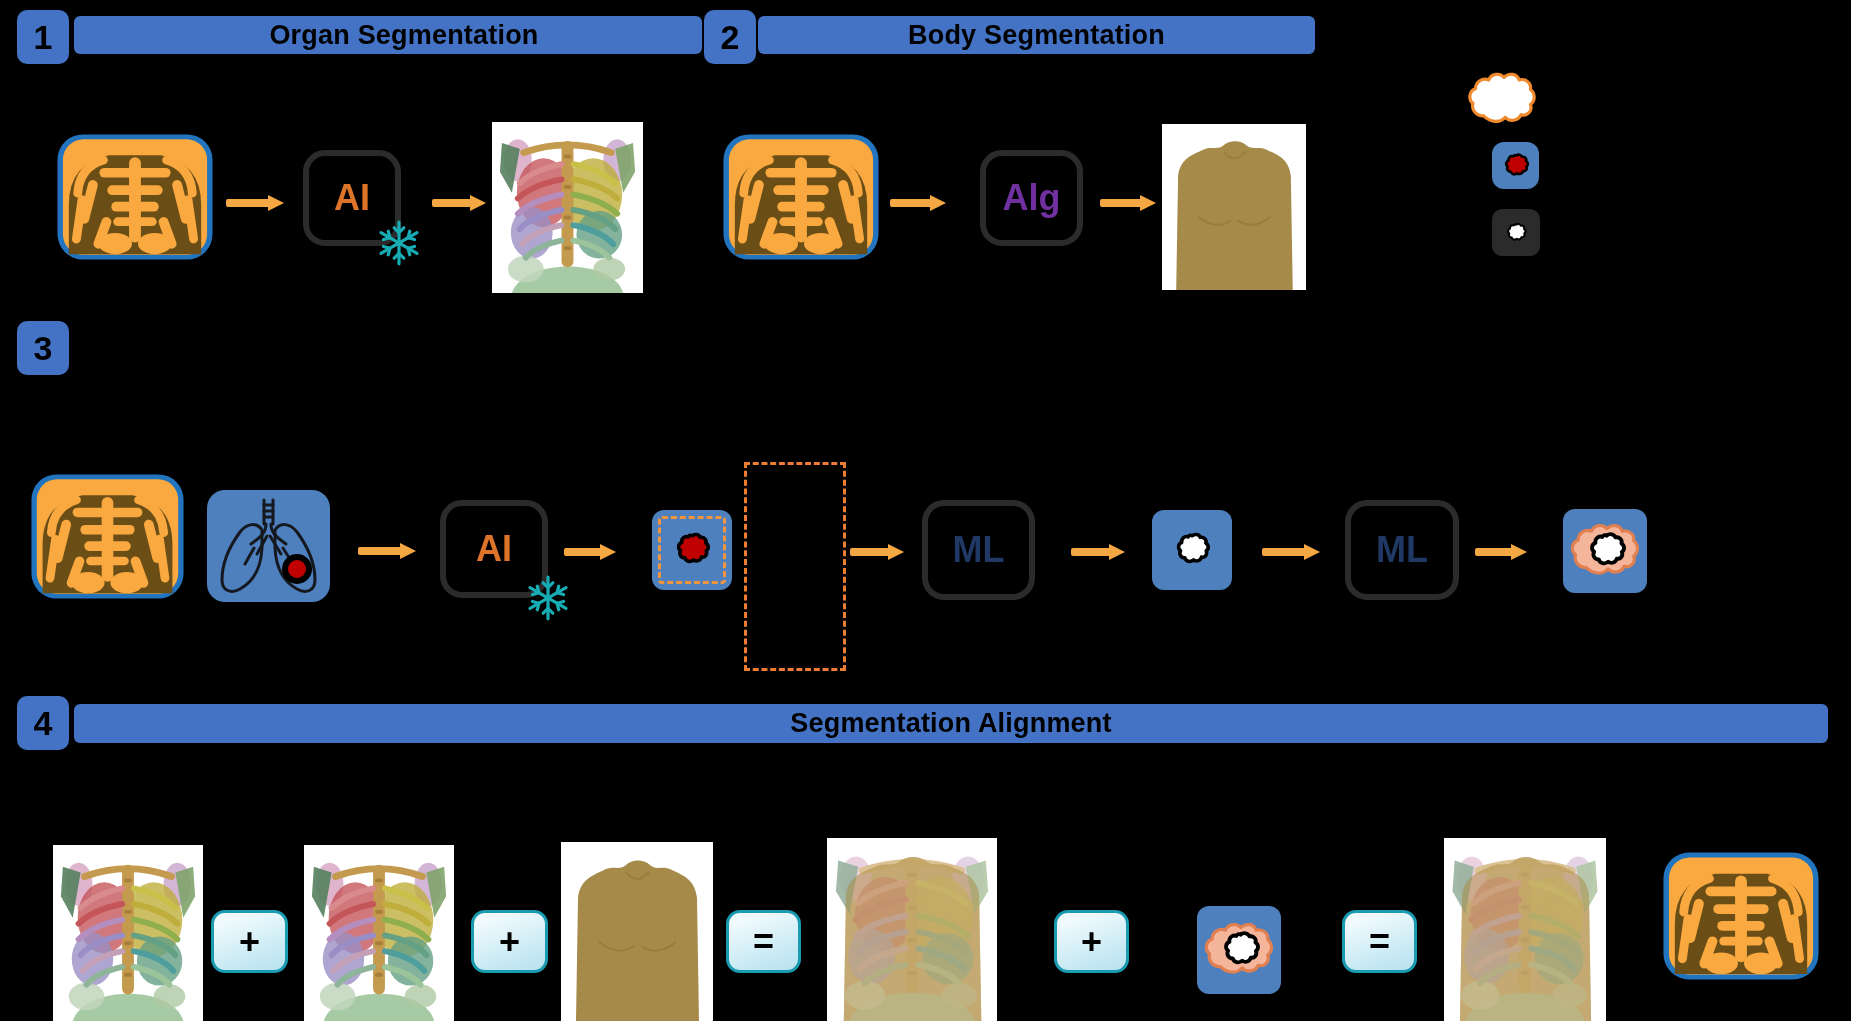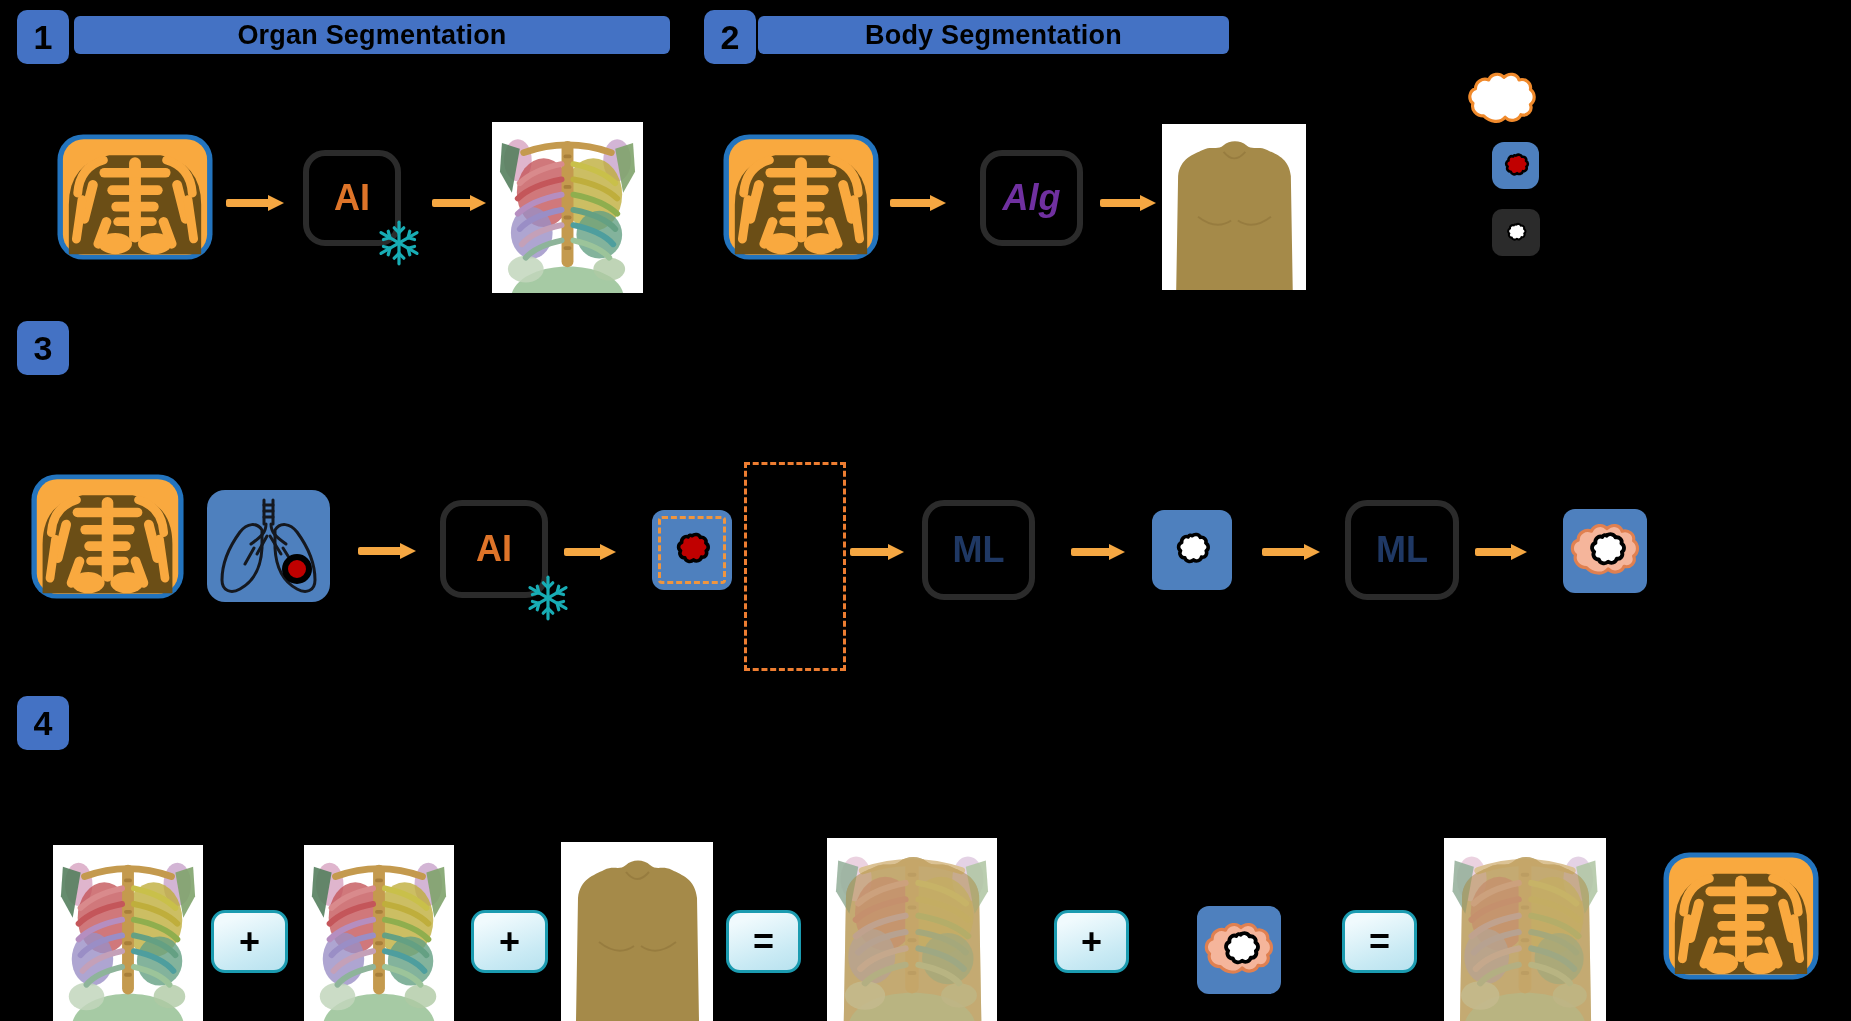--- a/index.html
+++ b/index.html
@@ -19,21 +19,21 @@
     display:flex;align-items:center;justify-content:center;
     font-weight:bold;font-size:27px;letter-spacing:.2px;
   }
   
   .procbox{
     background:#000;border:6px solid #2B2B2B;border-radius:22px;
     display:flex;align-items:center;justify-content:center;
     font-weight:bold;font-size:36px;
   }
   .ai-text{color:#DE7429;}
-  .alg-text{color:#7030A0;font-style:italic;}
+  .alg-text{color:#7030A0;}
   .ml-text{color:#1F3864;}
   
   .arrow{height:16px;}
   .arrow::before{
     content:"";position:absolute;left:0;right:14px;top:4px;height:8px;background:#F5A742;border-radius:2px;
   }
   .arrow::after{
     content:"";position:absolute;right:0;top:0;width:0;height:0;
     border-left:16px solid #F5A742;border-top:8px solid transparent;border-bottom:8px solid transparent;
   }
@@ -160,24 +160,24 @@
             <path d="M63 46 L74 64"></path>
           <path d="M47 58 L38 74"></path>
             <path d="M76 58 L86 74"></path>
         </g>
         <circle cx="90" cy="79" r="12" fill="#C00000" stroke="#000" stroke-width="6"></circle>
       </g>
     </defs>
   </svg>
 
   <div class="abs badge" style="left:17px;top:10px;width:52px;height:54px;">1</div>
-  <div class="abs hbar" style="left:74px;top:16px;width:596px;height:38px;">Organ Segmentation</div>
+  <div class="abs hbar" style="left:74px;top:16px;width:596px;height:38px;padding-left:32px;">Organ Segmentation</div>
 
   <div class="abs badge" style="left:704px;top:10px;width:52px;height:54px;">2</div>
-  <div class="abs hbar" style="left:758px;top:16px;width:471px;height:38px;text-align:right;">Body Segmentation</div>
+  <div class="abs hbar" style="left:758px;top:16px;width:557px;height:38px;text-align:right;">Body Segmentation</div>
 
   <div class="abs" style="left:56px;top:133px;width:158px;height:128px;">
     <svg viewBox="0 0 160 132" width="100%" height="100%" preserveAspectRatio="none">
         <use href="#ct-art"></use>
       </svg>
   </div>
   <div class="abs arrow" style="left:226px;top:195px;width:58px;"></div>
   <div class="abs procbox ai-text" style="left:303px;top:150px;width:98px;height:96px;box-sizing:border-box;">AI</div>
   <div class="abs" style="left:375px;top:219px;width:48px;height:48px;color:#18ADB5;">
     <svg viewBox="0 0 60 60" width="100%" height="100%">
@@ -267,20 +267,21 @@
   <div class="abs procbox ml-text" style="left:1345px;top:500px;width:114px;height:100px;box-sizing:border-box;">ML</div>
   <div class="abs arrow" style="left:1475px;top:544px;width:52px;"></div>
   <div class="abs bluesq" style="left:1563px;top:509px;width:84px;height:84px;">
     <svg viewBox="0 0 100 100" width="76" height="76">
       <use href="#g-cloud" transform="translate(2,8) scale(0.84)" style="color:#F5B59B;stroke:#E08050;"></use>
       <use href="#g-blob" transform="translate(24,22) scale(0.56)" style="color:#FFFFFF;"></use>
     </svg>
   </div>
 
   <div class="abs badge" style="left:17px;top:696px;width:52px;height:54px;">4</div>
+  <div class="abs hbar" style="left:74px;top:704px;width:1754px;height:39px;">Segmentation Alignment</div>
 
   <div class="abs photo" style="left:53px;top:845px;width:150px;height:176px;">
     <svg viewBox="0 0 152 179" preserveAspectRatio="none">
         <rect width="152" height="179" fill="#fff"></rect>
         <use href="#organs-art"></use>
       </svg>
   </div>
   <div class="abs op" style="left:211px;top:910px;width:77px;height:63px;">+</div>
   <div class="abs photo" style="left:304px;top:845px;width:150px;height:176px;">
     <svg viewBox="0 0 152 179" preserveAspectRatio="none">

